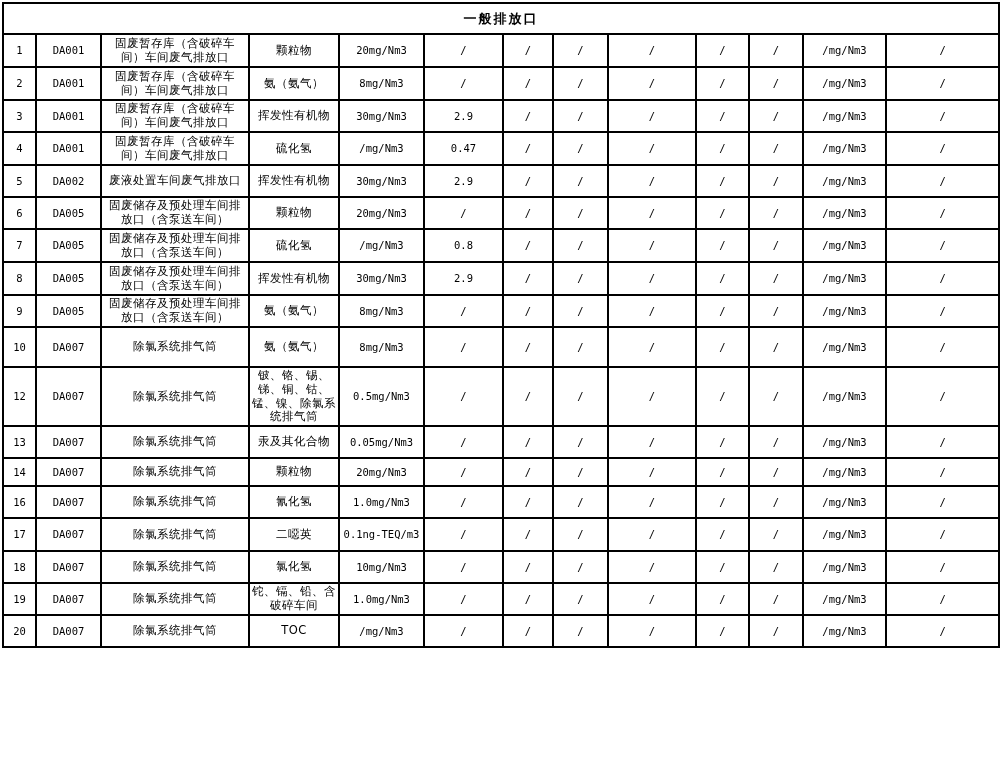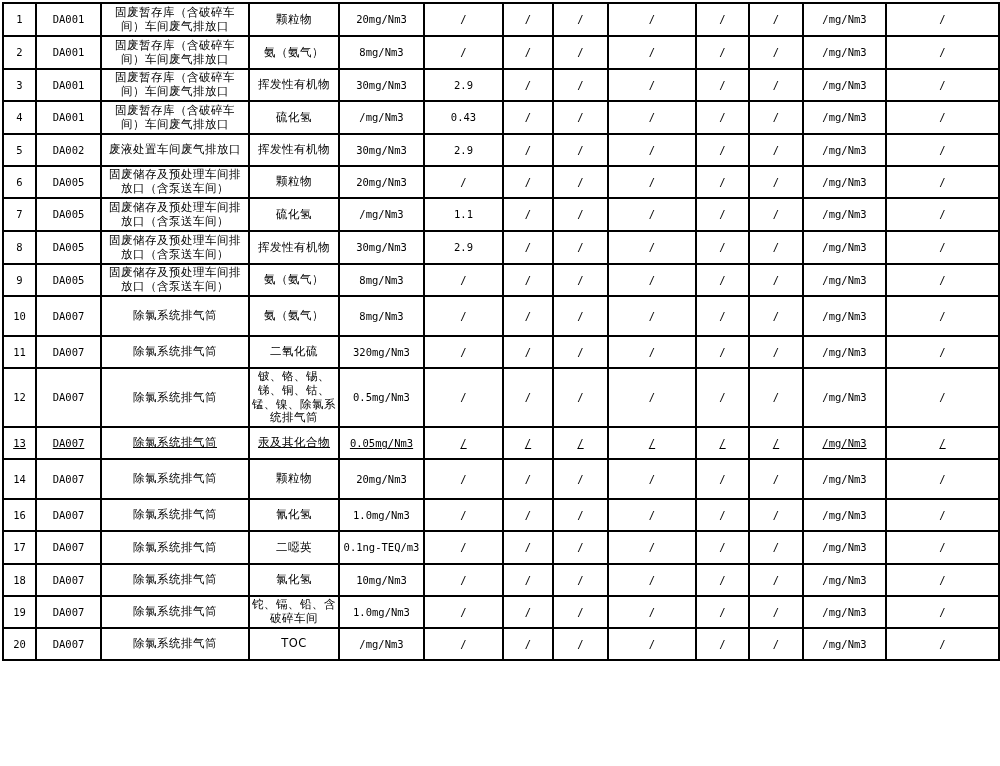--- a/index.html
+++ b/index.html
@@ -62,20 +62,23 @@
       <col style="width:79px">
       <col style="width:50px">
       <col style="width:55px">
       <col style="width:88px">
       <col style="width:53px">
       <col style="width:54px">
       <col style="width:83px">
       <col style="width:113px">
     </colgroup>
     <tbody>
+      <tr>
+        <td colspan="13" class="title-cell">一般排放口</td>
+      </tr>
 
     <tr style="height: 33px;">
           <td class="ascii">1</td>
           <td class="ascii">DA001</td>
           <td>固废暂存库（含破碎车间）车间废气排放口</td>
           <td>颗粒物</td>
           <td class="ascii">20mg/Nm3</td>
           <td class="ascii">/</td>
           <td class="ascii">/</td>
           <td class="ascii">/</td>
@@ -114,21 +117,21 @@
           <td class="ascii">/</td>
           <td class="ascii">/mg/Nm3</td>
           <td class="ascii">/</td>
         </tr>
         <tr style="height: 33px;">
           <td class="ascii">4</td>
           <td class="ascii">DA001</td>
           <td>固废暂存库（含破碎车间）车间废气排放口</td>
           <td>硫化氢</td>
           <td class="ascii">/mg/Nm3</td>
-          <td class="ascii">0.43</td>
+          <td class="ascii">0.47</td>
           <td class="ascii">/</td>
           <td class="ascii">/</td>
           <td class="ascii">/</td>
           <td class="ascii">/</td>
           <td class="ascii">/</td>
           <td class="ascii">/mg/Nm3</td>
           <td class="ascii">/</td>
         </tr>
         <tr style="height: 32px;">
           <td class="ascii">5</td>
@@ -159,21 +162,21 @@
           <td class="ascii">/</td>
           <td class="ascii">/mg/Nm3</td>
           <td class="ascii">/</td>
         </tr>
         <tr style="height: 33px;">
           <td class="ascii">7</td>
           <td class="ascii">DA005</td>
           <td>固废储存及预处理车间排放口（含泵送车间）</td>
           <td>硫化氢</td>
           <td class="ascii">/mg/Nm3</td>
-          <td class="ascii">1.1</td>
+          <td class="ascii">0.8</td>
           <td class="ascii">/</td>
           <td class="ascii">/</td>
           <td class="ascii">/</td>
           <td class="ascii">/</td>
           <td class="ascii">/</td>
           <td class="ascii">/mg/Nm3</td>
           <td class="ascii">/</td>
         </tr>
         <tr style="height: 33px;">
           <td class="ascii">8</td>
@@ -213,66 +216,51 @@
           <td class="ascii">8mg/Nm3</td>
           <td class="ascii">/</td>
           <td class="ascii">/</td>
           <td class="ascii">/</td>
           <td class="ascii">/</td>
           <td class="ascii">/</td>
           <td class="ascii">/</td>
           <td class="ascii">/mg/Nm3</td>
           <td class="ascii">/</td>
         </tr>
-        <tr style="height: 32px;">
-          <td class="ascii">11</td>
-          <td class="ascii">DA007</td>
-          <td>除氯系统排气筒</td>
-          <td>二氧化硫</td>
-          <td class="ascii">320mg/Nm3</td>
-          <td class="ascii">/</td>
-          <td class="ascii">/</td>
-          <td class="ascii">/</td>
-          <td class="ascii">/</td>
-          <td class="ascii">/</td>
-          <td class="ascii">/</td>
-          <td class="ascii">/mg/Nm3</td>
-          <td class="ascii">/</td>
-        </tr>
         <tr style="height: 59px;">
           <td class="ascii">12</td>
           <td class="ascii">DA007</td>
           <td>除氯系统排气筒</td>
           <td>铍、铬、锡、锑、铜、钴、锰、镍、除氯系统排气筒</td>
           <td class="ascii">0.5mg/Nm3</td>
           <td class="ascii">/</td>
           <td class="ascii">/</td>
           <td class="ascii">/</td>
           <td class="ascii">/</td>
           <td class="ascii">/</td>
           <td class="ascii">/</td>
           <td class="ascii">/mg/Nm3</td>
           <td class="ascii">/</td>
         </tr>
-        <tr style="height: 32px; text-decoration: underline;">
+        <tr style="height: 32px;">
           <td class="ascii">13</td>
           <td class="ascii">DA007</td>
           <td>除氯系统排气筒</td>
           <td>汞及其化合物</td>
           <td class="ascii">0.05mg/Nm3</td>
           <td class="ascii">/</td>
           <td class="ascii">/</td>
           <td class="ascii">/</td>
           <td class="ascii">/</td>
           <td class="ascii">/</td>
           <td class="ascii">/</td>
           <td class="ascii">/mg/Nm3</td>
           <td class="ascii">/</td>
         </tr>
-        <tr style="height: 40px; padding-left: 46px;">
+        <tr style="height: 28px; padding-left: 46px;">
           <td class="ascii">14</td>
           <td class="ascii">DA007</td>
           <td>除氯系统排气筒</td>
           <td>颗粒物</td>
           <td class="ascii">20mg/Nm3</td>
           <td class="ascii">/</td>
           <td class="ascii">/</td>
           <td class="ascii">/</td>
           <td class="ascii">/</td>
           <td class="ascii">/</td>

